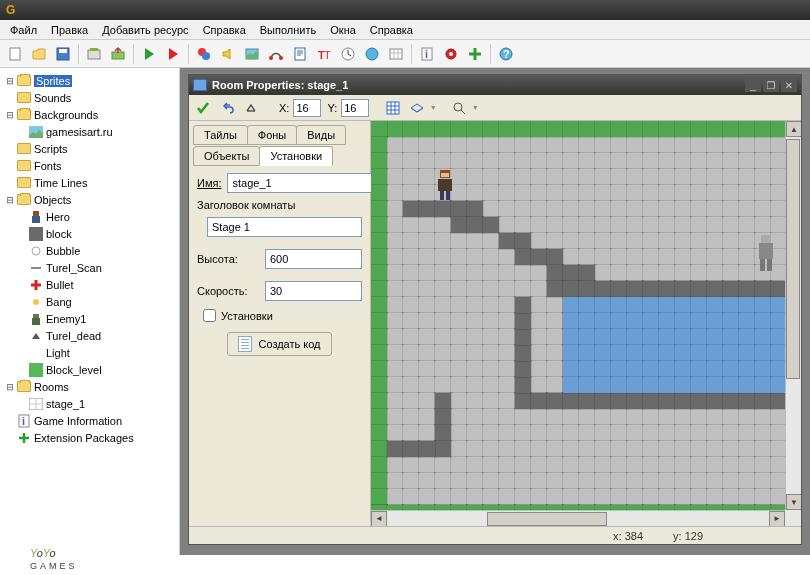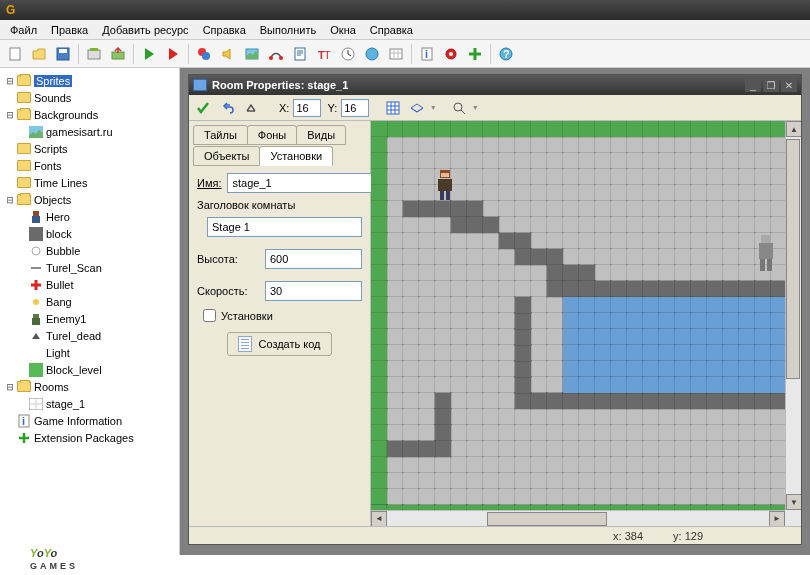--- a/index.html
+++ b/index.html
@@ -70,21 +70,21 @@
   .cell { position: absolute; width: 16px; height: 16px; }
   .sb-h { position: absolute; left: 0; right: 16px; bottom: 0; height: 16px; background: #e8e8e8; border-top: 1px solid #bbb; display:flex; align-items:center; }
   .sb-v { position: absolute; top: 0; right: 0; bottom: 16px; width: 16px; background: #e8e8e8; border-left: 1px solid #bbb; }
   .sb-btn { width:16px; height:16px; background:#d4d0c8; border:1px solid #888; display:flex; align-items:center; justify-content:center; font-size:8px; color:#444; }
   .sb-thumb { background:#d4d0c8; border:1px solid #888; }
   .sb-corner { position:absolute; right:0; bottom:0; width:16px; height:16px; background:#e8e8e8; }
   
   .roomwin-status { height: 18px; background: #ece9d8; border-top: 1px solid #bbb; display: flex; align-items: center; padding: 0 8px; gap: 30px; justify-content: flex-end; color: #333; }
   
   
-  .logo { position: absolute; left: 30px; bottom: 4px; font-weight: bold; font-style: italic; font-size: 16px; }
+  .logo { position: absolute; left: 30px; bottom: 4px; font-weight: normal; font-style: italic; font-size: 16px; }
   .logo .y1 { color: #7db52b; }
   .logo .o { color: #3b3b3b; }
   .logo .sub { display:block; font-size:9px; letter-spacing:3px; color:#3b3b3b; font-style:normal; }
   
   .underline { text-decoration: underline; }
   
   
   svg { display: block; }
 </style>
 </head>

